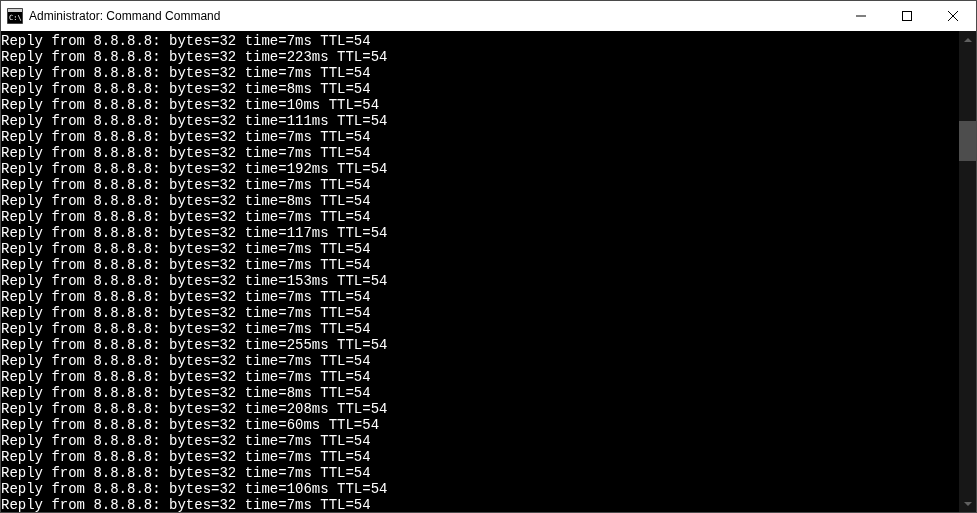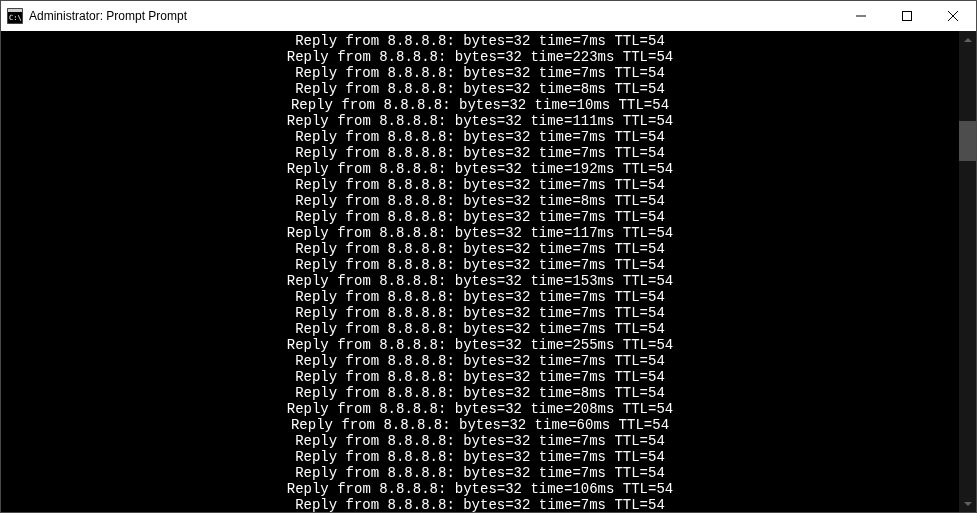--- a/index.html
+++ b/index.html
@@ -67,21 +67,20 @@
       padding: 2px 0 0 0;
       overflow-y: hidden;
       font-family: Consolas, "Courier New", monospace;
       font-size: 14px;
       line-height: 16px;
       color: #ffffff;
       white-space: pre;
     }
     .terminal-line {
       font-family: Consolas, "Courier New", monospace;
-      text-align: center;
     }
     .scrollbar-track {
       width: 17px;
       background: #171717;
       position: relative;
     }
     .scrollbar-btn {
       width: 17px;
       height: 17px;
       background: #171717;
@@ -116,21 +115,21 @@
 
 <div class="window">
   <div class="titlebar">
     <span class="titlebar-icon">
       <svg width="16" height="16" viewBox="0 0 16 16">
         <rect x="0" y="0" width="16" height="16" fill="#000000" stroke="#888888" stroke-width="1"></rect>
         <rect x="1" y="1" width="14" height="3" fill="#d0d0d0"></rect>
         <text x="2" y="12" font-size="7" fill="#ffffff" font-family="monospace">C:\</text>
       </svg>
     </span>
-    <span class="titlebar-title">Administrator: Prompt Prompt</span>
+    <span class="titlebar-title">Administrator: Command Command</span>
     <div class="titlebar-controls">
       <div class="titlebar-btn">
         <svg width="10" height="10" viewBox="0 0 10 10">
             <line x1="0" y1="5" x2="10" y2="5" stroke="#000" stroke-width="1"></line>
           </svg>
       </div>
       <div class="titlebar-btn">
         <svg width="10" height="10" viewBox="0 0 10 10">
             <rect x="0.5" y="0.5" width="9" height="9" fill="none" stroke="#000" stroke-width="1"></rect>
           </svg>

